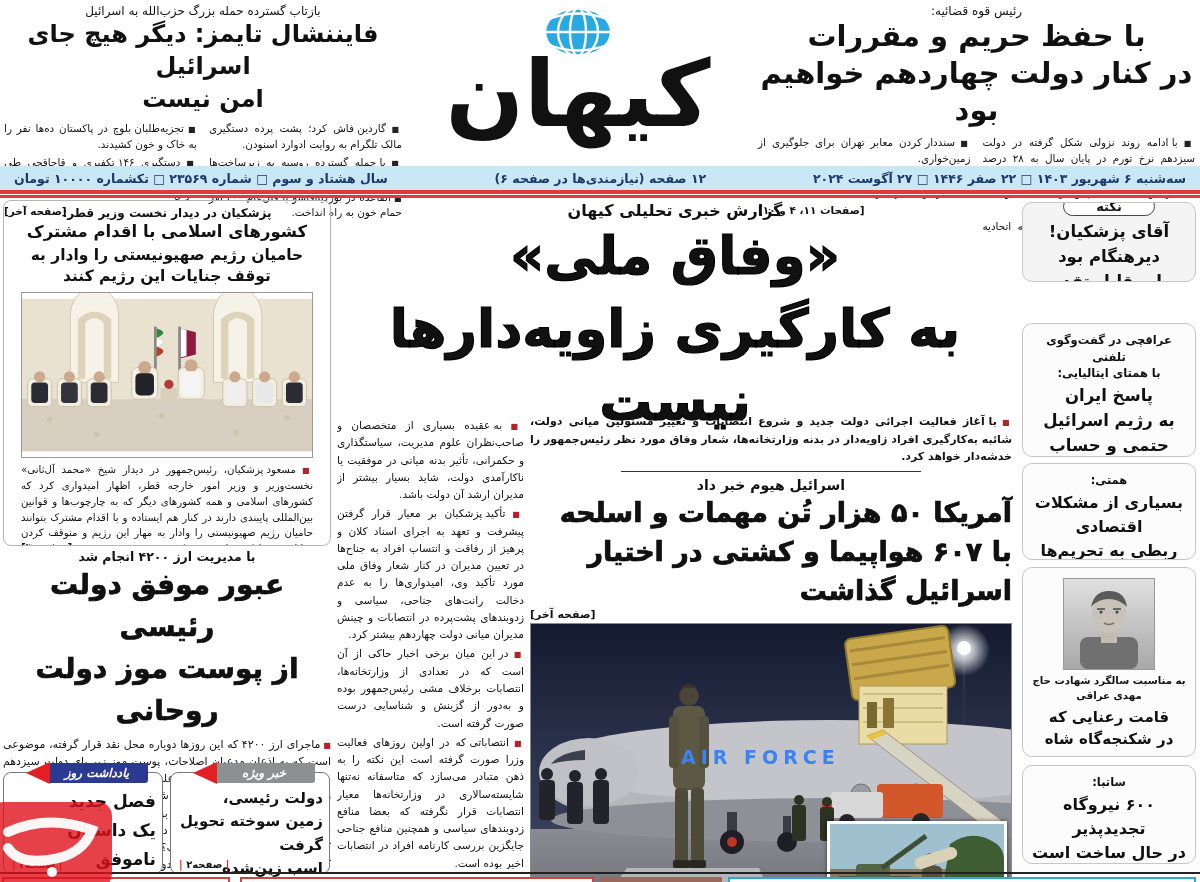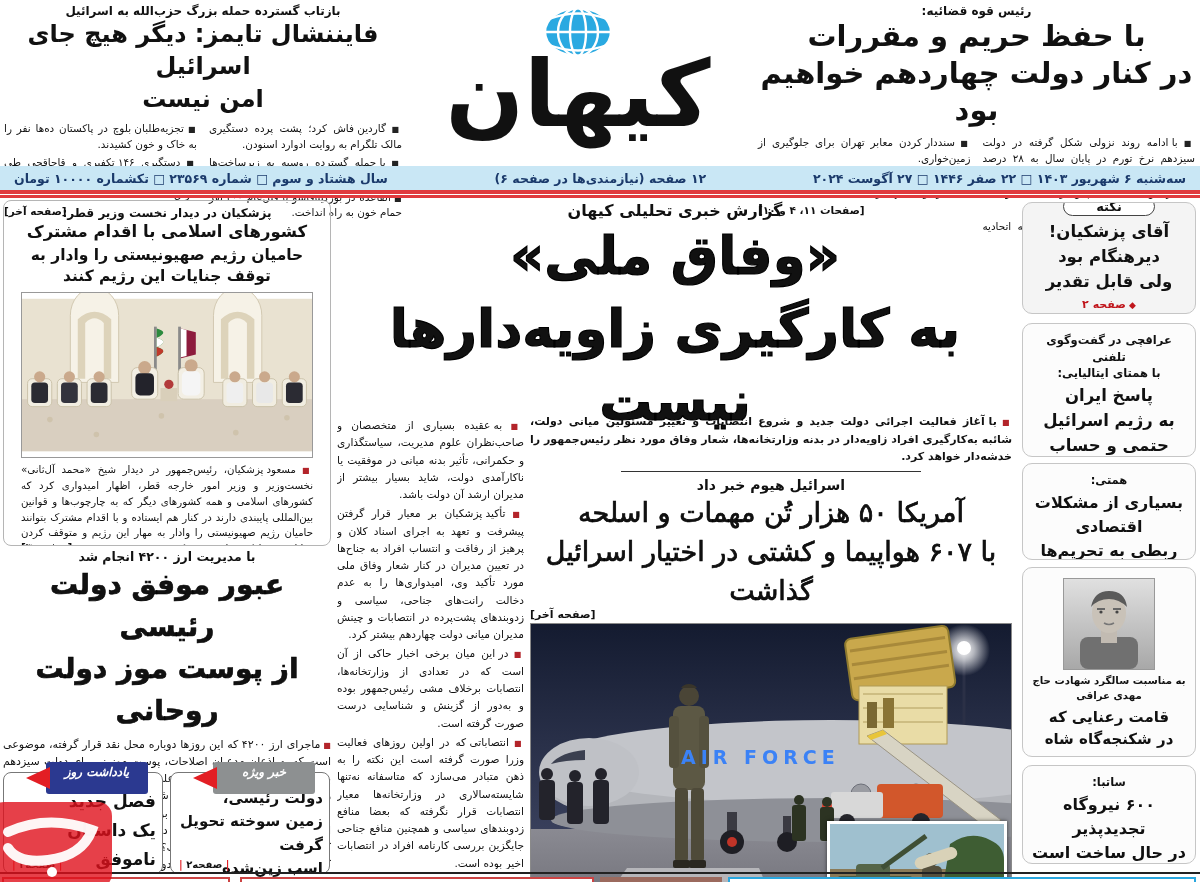--- a/index.html
+++ b/index.html
@@ -6,21 +6,21 @@
   html,body { background:#e9e9e9; }
   body { font-family:"DejaVu Sans", sans-serif; }
   #page {
     position:relative; width:1200px; height:882px; background:#fff;
     margin:0 auto; overflow:hidden; direction:rtl; color:#111;
   }
   .abs { position:absolute; }
   .pre { white-space:pre-line; }
 
   
-  .mh-kicker { font-size:12px; font-weight:bold; text-align:center; }
+  .mh-kicker { font-size:12px; font-weight:normal; text-align:center; }
   .mh-head-r { font-size:29px; font-weight:bold; line-height:1.28; text-align:center; letter-spacing:-0.5px; }
   .mh-head-l { font-size:24px; font-weight:bold; line-height:1.35; text-align:center; }
   .mh-bullets { display:flex; gap:12px; margin-top:6px; }
   .mh-bullets .col { flex:1; }
   .mh-bullets p { font-size:10.4px; line-height:1.5; text-align:justify; margin-bottom:3px; }
   .mh-bullets p::before { content:"■ "; font-size:8px; color:#222; }
   .mh-pageref { font-weight:bold; font-size:10.5px; text-align:left; }
 
   .logo-wrap { text-align:center; }
   .logo-text { font-size:92px; font-weight:bold; line-height:1.1; letter-spacing:-2px; margin-top:-14px; }
@@ -51,21 +51,21 @@
                    line-height:1.38; text-align:center; letter-spacing:-1px; -webkit-text-stroke:1.2px #000; }
   #lead-body { top:417px; left:337px; width:187px; height:452px; overflow:hidden; }
   #lead-body p { font-size:10.6px; line-height:1.63; text-align:justify; margin-bottom:2px; }
   #lead-body p::before { content:"■ "; color:#b3242a; font-size:8px; }
 
   #story2 { top:413px; left:530px; width:482px; }
   #standfirst { font-size:11px; font-weight:bold; line-height:1.6; text-align:justify; }
   #standfirst::before { content:"■ "; color:#b3242a; font-size:8px; }
   #story2 .divider { width:300px; margin:5px auto; border-top:1.5px solid #333; }
   #story2-kicker { font-size:14px; font-weight:bold; text-align:center; }
-  #story2-headline { font-size:27px; font-weight:normal; line-height:1.45; text-align:center;
+  #story2-headline { font-size:27px; font-weight:bold; line-height:1.45; text-align:right;
                      letter-spacing:-0.5px; -webkit-text-stroke:0.7px #000; }
   #story2-ref { font-size:11px; font-weight:bold; text-align:left; margin:-2px 0 2px; }
 
   
   #main-photo { position:relative; width:482px; height:316px; border:1px solid #8a8a8a;
                 background:#20283e; overflow:hidden; }
   #airforce-label { position:absolute; top:122px; left:150px; direction:ltr;
                     font-size:19px; font-weight:bold; letter-spacing:5px; color:#3b82f6; }
   #inset-photo { position:absolute; left:296px; top:197px; width:180px; height:114px;
                  border:3px solid #fff; box-shadow:0 0 4px rgba(0,0,0,.6); background:#8a7a57; }
@@ -89,21 +89,21 @@
   #raisi .body p { font-size:11px; line-height:1.55; text-align:justify; margin-bottom:1px; }
   #raisi .body p::before { content:"■ "; color:#b3242a; font-size:8px; }
   #raisi-ref { font-size:10.5px; font-weight:bold; text-align:left; margin-top:-15px; }
 
   
   .rbox { top:772px; width:160px; height:102px; border:1.5px solid #777; border-radius:8px;
           background:#fff; padding:14px 6px 4px; }
   .rbox .ribbon { position:absolute; top:-11px; right:14px; display:flex; align-items:center; direction:ltr; }
   .rbox .arrow { width:24px; height:22px; background:#e31e24;
                  clip-path:polygon(0 50%, 100% 0, 100% 100%); margin-right:-4px; }
-  .rbox .bar { width:102px; height:32px; border-radius:3px; color:#fff; font-size:12px;
+  .rbox .bar { width:102px; height:20px; border-radius:3px; color:#fff; font-size:12px;
                font-weight:bold; font-style:italic; text-align:center; line-height:20px; direction:rtl; }
   .rbox .txt { font-size:15px; font-weight:bold; line-height:1.55; letter-spacing:-0.4px; }
   .rbox .ref { position:absolute; bottom:3px; left:8px; font-size:10px; font-weight:bold; }
   .rbox .ref::before { content:"| "; color:#e31e24; }
   .rbox .ref::after  { content:" |"; color:#e31e24; }
   #special-box { left:170px; }
   #note-box { left:3px; }
   #special-box .bar { background:#8d9091; }
   #note-box .bar { background:#2b3990; }
 
@@ -173,21 +173,21 @@
     </div>
   </div>
 
   <div class="abs" id="dateline">
     <span>سه‌شنبه ۶ شهریور ۱۴۰۳ □ ۲۲ صفر ۱۴۴۶ □ ۲۷ آگوست ۲۰۲۴</span>
     <span>۱۲ صفحه (نیازمندی‌ها در صفحه ۶)</span>
     <span>سال هشتاد و سوم □ شماره ۲۳۵۶۹ □ تکشماره ۱۰۰۰۰ تومان</span>
   </div>
   <div class="abs" id="red-rule"></div>
 
-  <div class="abs sbox" style="top:202px; height:112px; background:#f4f4f4;">
+  <div class="abs sbox" style="top:202px; height:80px; background:#f4f4f4;">
     <div class="tab">نکته</div>
     <div class="head pre" style="font-size:16.5px;">آقای پزشکیان! دیرهنگام بود
 ولی قابل تقدیر</div>
     <div class="ref">صفحه ۲</div>
   </div>
 
   <div class="abs sbox" style="top:323px; height:134px;">
     <div class="kick pre">عراقچی در گفت‌وگوی تلفنی
 با همتای ایتالیایی:</div>
     <div class="head pre" style="font-size:16.5px;">پاسخ ایران

